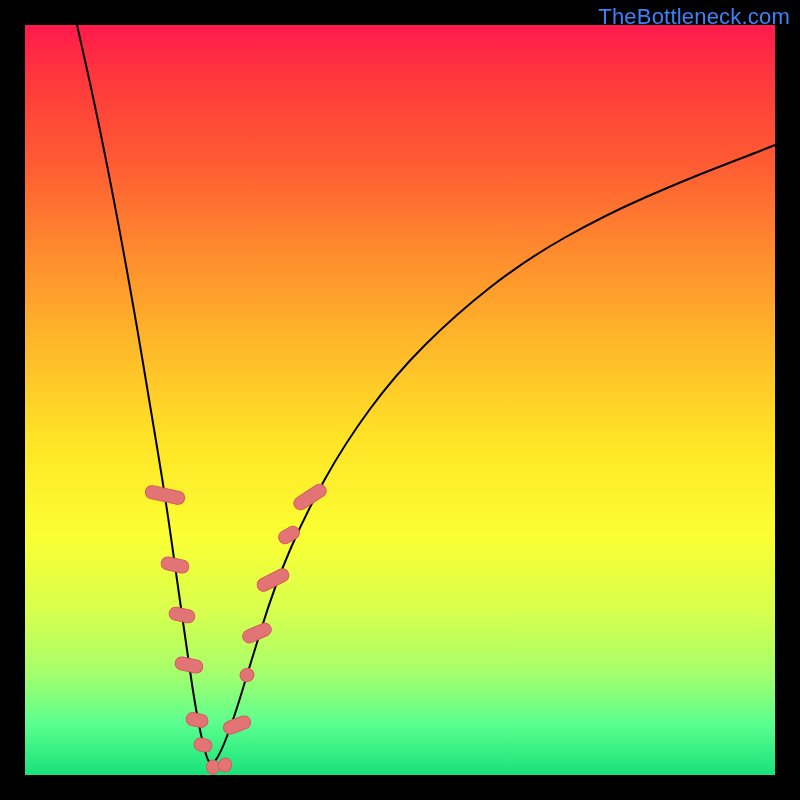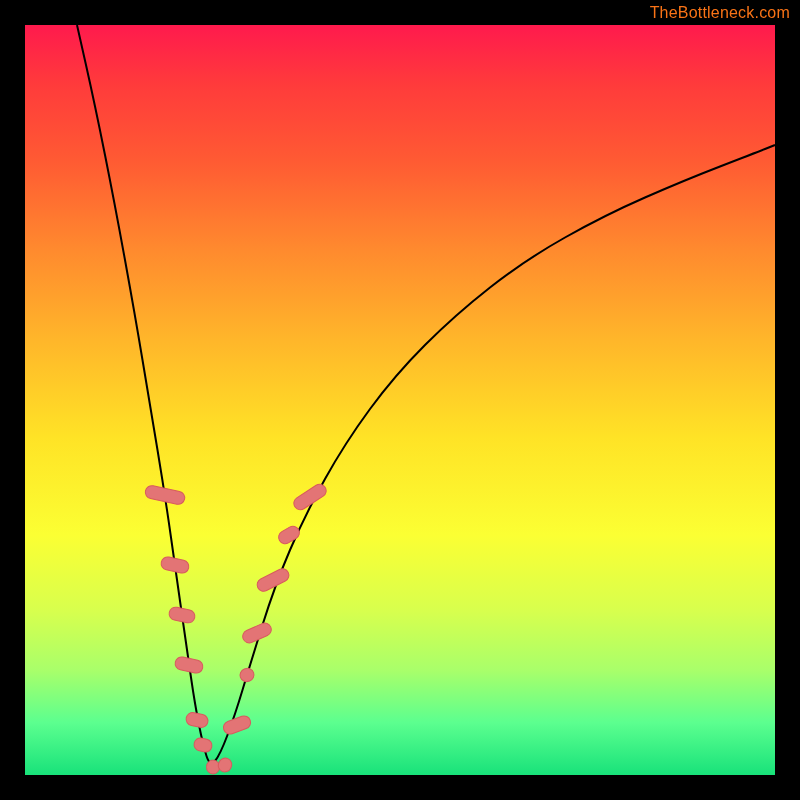--- a/index.html
+++ b/index.html
@@ -28,22 +28,22 @@
       #d8ff4d 78%,
       #a9ff6a 86%,
       #5cff8f 93%,
       #18e27a 100%
     );
   }
   .watermark {
     position: absolute;
     top: 4px;
     right: 10px;
-    color: #f97316;
-    font-size: 16px;
+    color: #3b82f6;
+    font-size: 22px;
     letter-spacing: 0.2px;
   }
   svg.plot {
     position: absolute;
     left: 0;
     top: 0;
     width: 750px;
     height: 750px;
     overflow: visible;
   }

